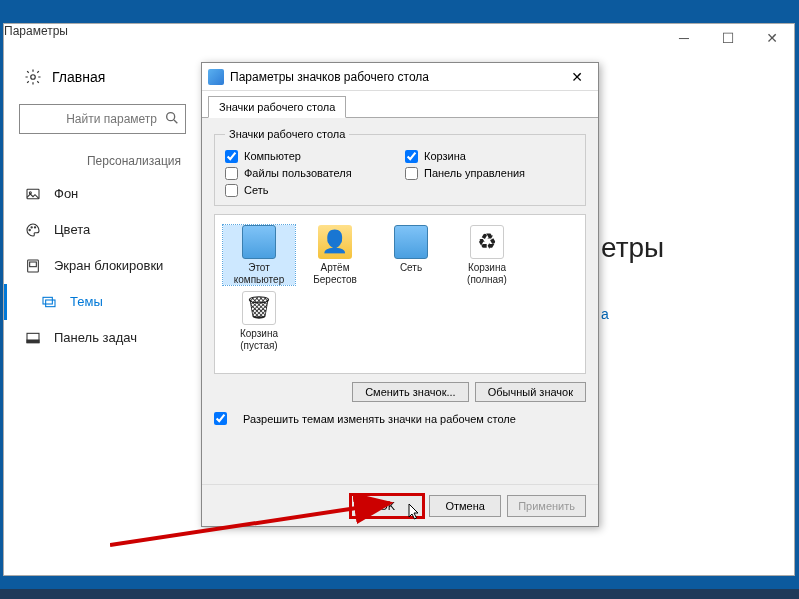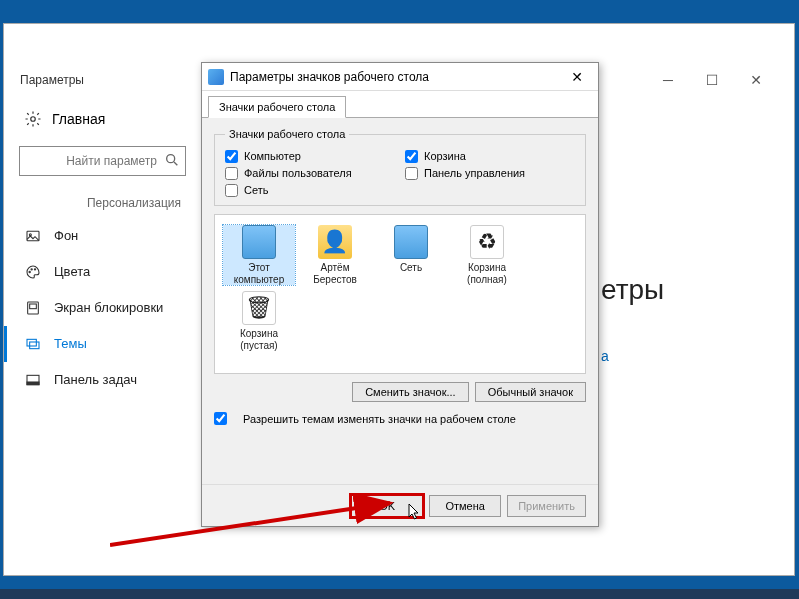--- a/index.html
+++ b/index.html
@@ -2,34 +2,34 @@
 <html><head>
 <meta charset="utf-8">
 <style>
 * { margin: 0; padding: 0; box-sizing: border-box; font-family: "Segoe UI", Tahoma, sans-serif; }
 body { width: 799px; height: 599px; background: #0c5a9e; overflow: hidden; position: relative; }
 
 .settings-window {
   position: absolute; left: 3px; top: 23px; width: 792px; height: 553px;
   background: #fff; border: 1px solid #aaa;
 }
-.sw-titlebar { height: 28px; display: flex; align-items: center; padding: 0 16px; font-size: 12px; color: #333; margin-top: 42px; }
+.sw-titlebar { height: 28px; display: flex; align-items: flex-start; padding: 0 0; font-size: 12px; color: #333; }
 .sw-title { flex: 1; }
 .sw-ctrl { display: flex; gap: 0; }
 .sw-btn { width: 44px; height: 28px; display: flex; align-items: center; justify-content: center; color: #555; font-size: 14px; }
 .sw-body { display: flex; height: calc(100% - 28px); }
 .sidebar { width: 197px; padding: 8px 0 8px 0; }
 .sb-home { display: flex; align-items: center; gap: 10px; padding: 8px 20px; font-size: 14px; }
 .sb-search { margin: 10px 15px 14px 15px; }
 .sb-search input { width: 100%; height: 30px; border: 1px solid #888; padding: 0 28px 0 8px; font-size: 12px; color: #555; text-align: right; }
 .sb-search-wrap { position: relative; }
 .sb-search-icon { position: absolute; right: 6px; top: 6px; }
 .sb-section { font-size: 12px; color: #666; padding: 6px 20px 8px 20px; text-align: right; }
 .sb-item { display: flex; gap: 12px; padding: 10px 20px; font-size: 13px; color: #222; }
-.sb-item.active { color: #0078d7; border-left: 3px solid #0078d7; padding-left: 17px; }
+.sb-item.active { color: #0078d7; border-left: 3px solid #0078d7; padding-left: 33px; }
 .sb-icon { width: 18px; display: flex; justify-content: center; }
 
 .main-area { flex: 1; padding: 20px 30px; }
 .main-partial { font-size: 28px; color: #222; margin-top: 160px; margin-left: 370px; }
 .main-link { color: #0067b8; font-size: 14px; margin-top: 42px; margin-left: 370px; }
 
 .dialog {
   position: absolute; left: 201px; top: 62px; width: 398px; height: 465px;
   background: #f0f0f0; border: 1px solid #888; box-shadow: 2px 2px 8px rgba(0,0,0,0.3);
 }

